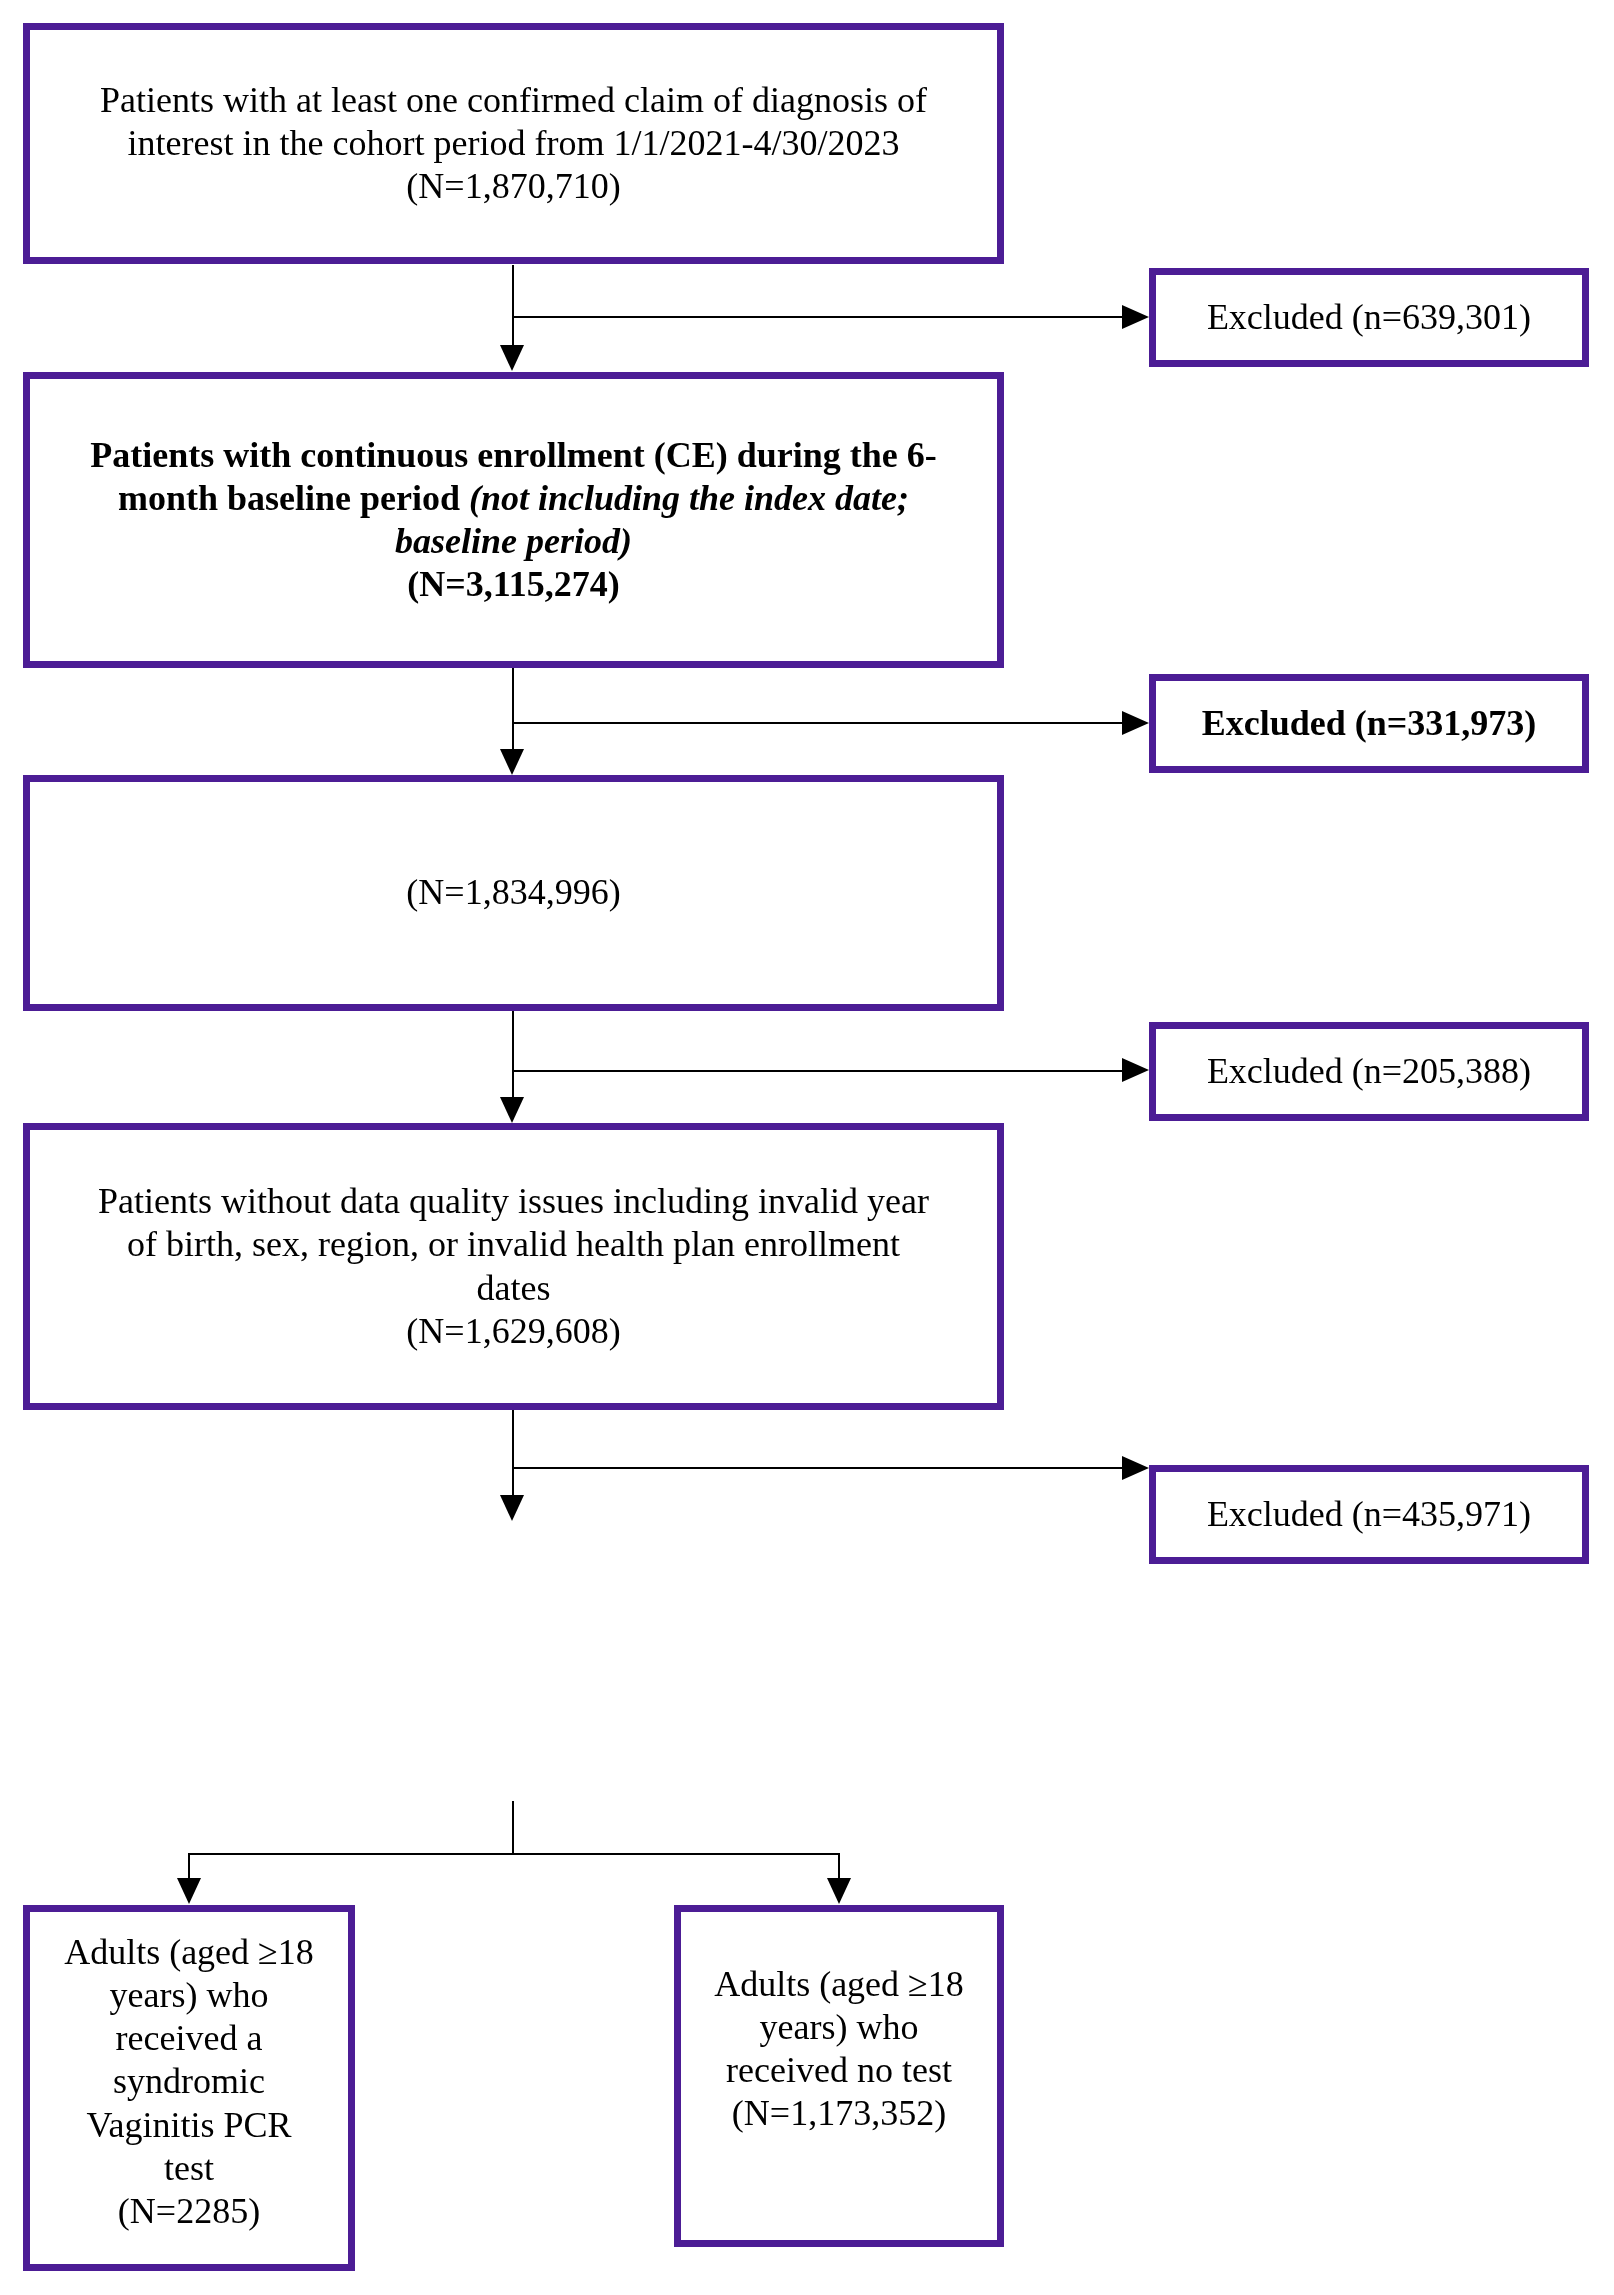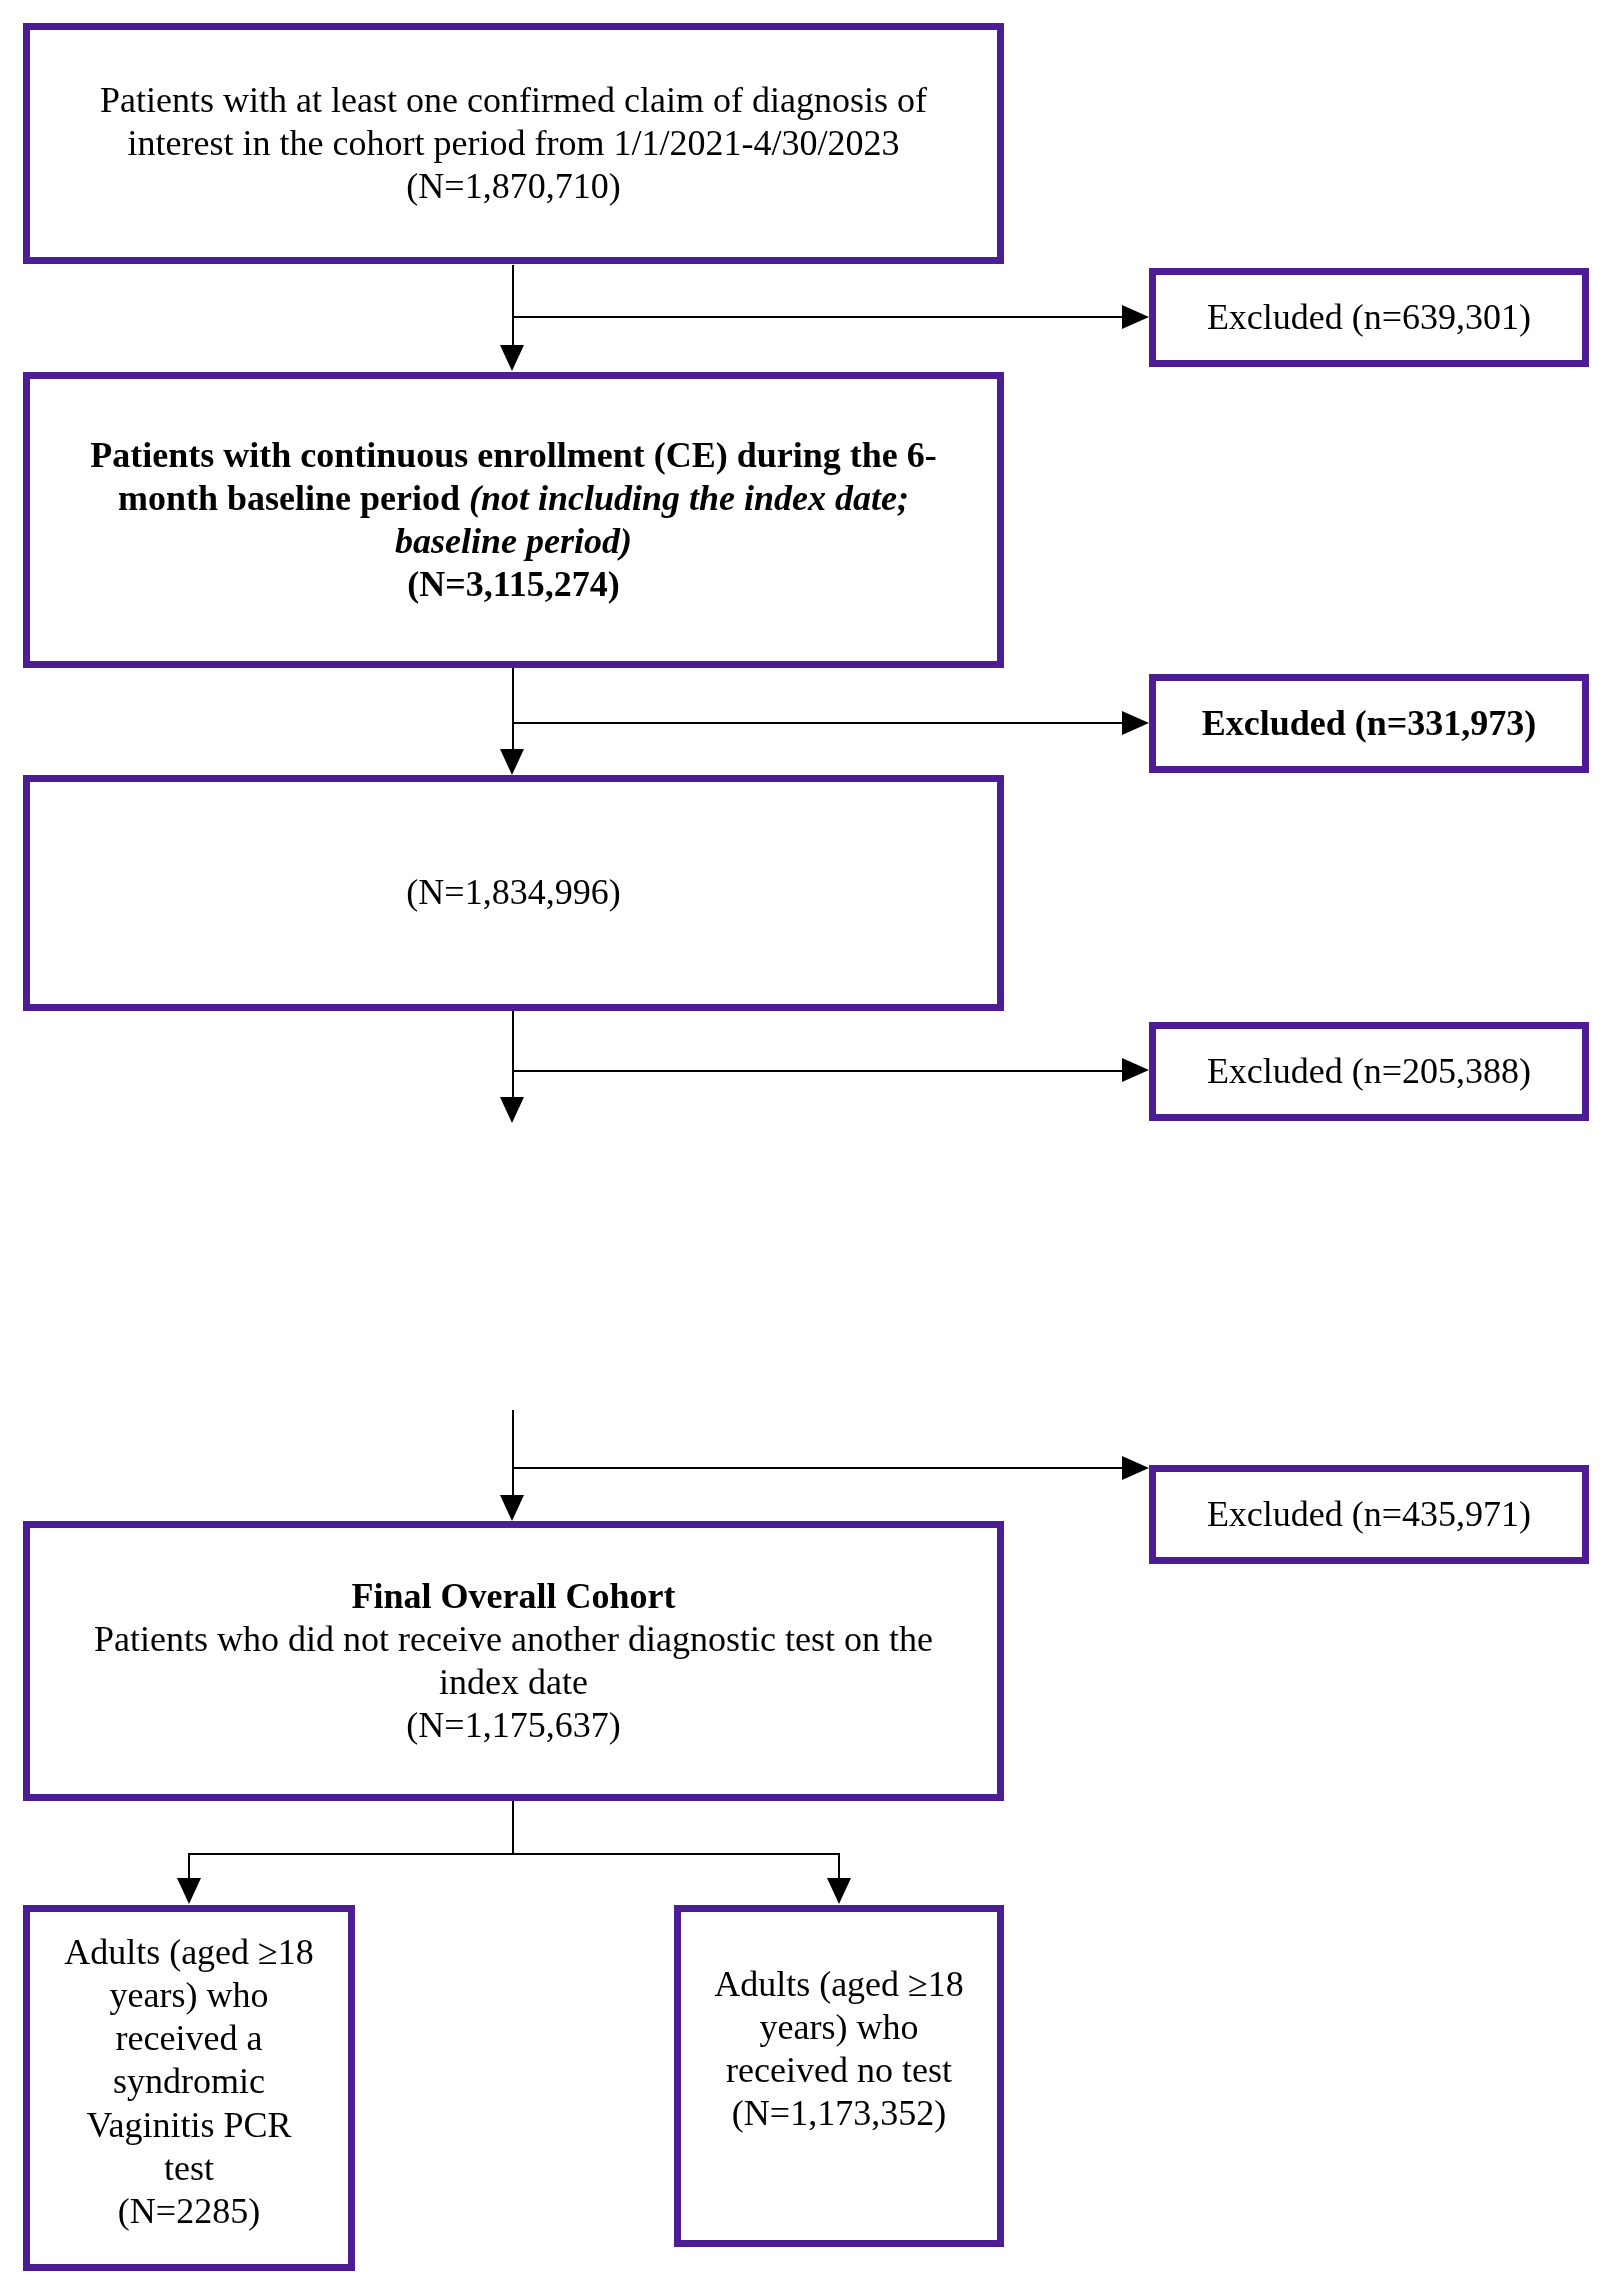--- a/index.html
+++ b/index.html
@@ -109,27 +109,27 @@
     <div class="txt"><span>Patients with continuous enrollment (CE) during the 6-
 month baseline period </span><span class="it">(not including the index date;
 baseline period)</span></div>
     <div class="nline">(N=3,115,274)</div>
   </div>
 
   <div class="box mainbox" id="mb3">
     <div class="nline">(N=1,834,996)</div>
   </div>
 
+  <div class="box mainbox" id="mb4">
+    <div class="txt"><span>Patients without data quality issues including invalid year
+of birth, sex, region, or invalid health plan enrollment
+dates</span><span class="it"></span></div>
+    <div class="nline">(N=1,629,608)</div>
+  </div>
 
-  <div class="box mainbox" id="mb5">
-    <div class="title">Final Overall Cohort</div>
-    <div class="txt">Patients who did not receive another diagnostic test on the
-index date</div>
-    <div class="nline">(N=1,175,637)</div>
-  </div>
 
   <div class="box exbox" id="ex1">
     <div class="txt">Excluded (n=639,301)</div>
   </div>
   <div class="box exbox" id="ex2">
     <div class="txt">Excluded (n=331,973)</div>
   </div>
   <div class="box exbox" id="ex3">
     <div class="txt">Excluded (n=205,388)</div>
   </div>

